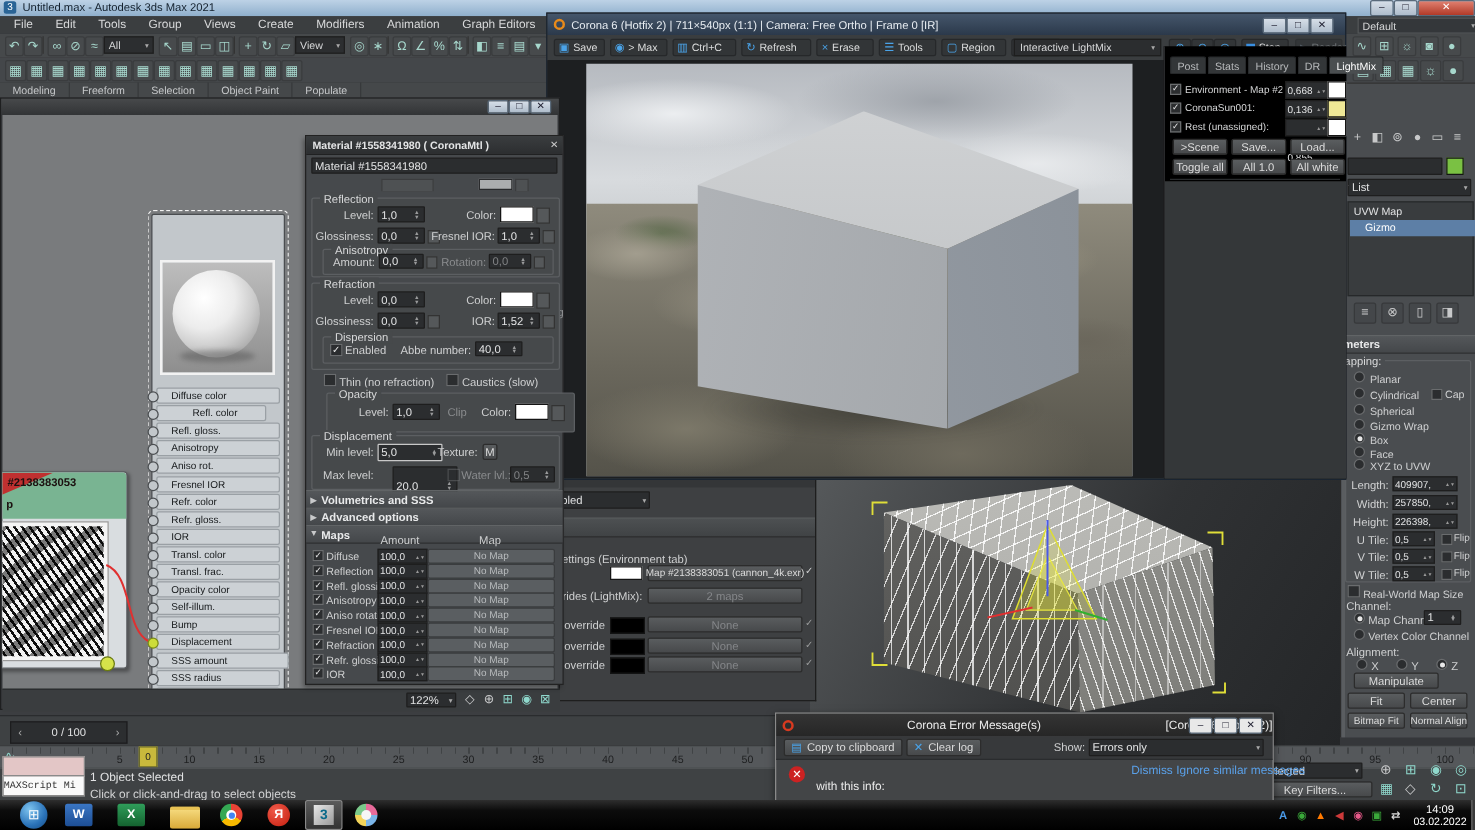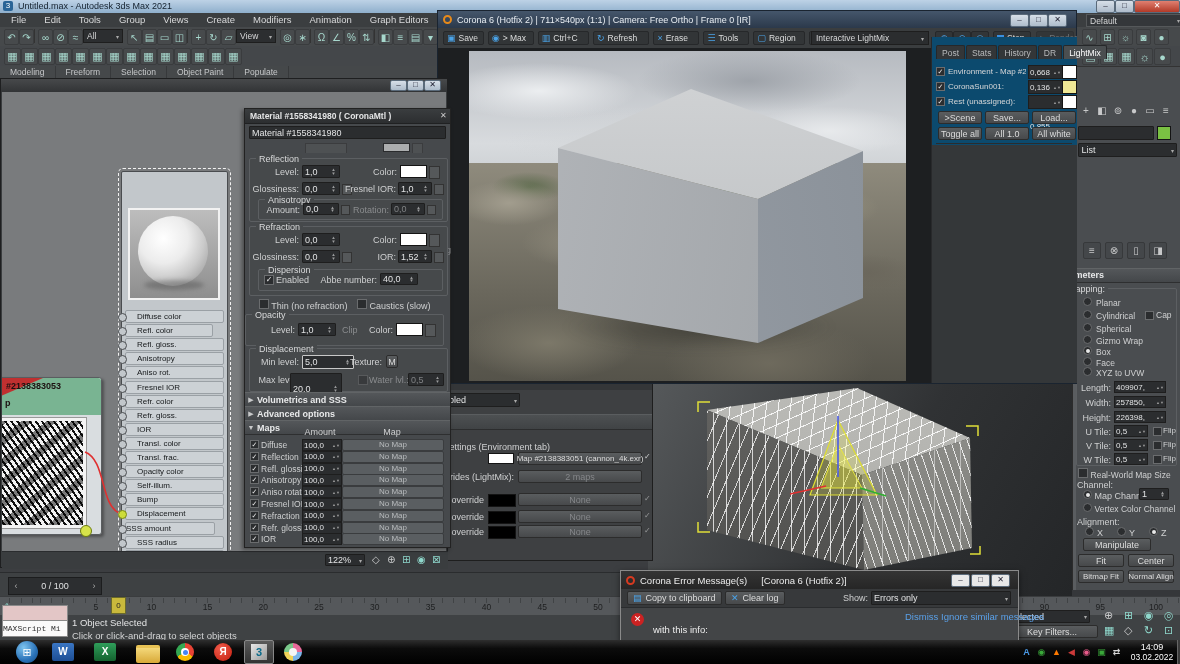--- a/index.html
+++ b/index.html
@@ -190,20 +190,24 @@
         <div style="position: absolute; left: 54px; top: 38px; width: 14px; height: 14px; color: rgb(200, 201, 202); font-size: 10px; text-align: center; line-height: 14px;">●</div>
         <div style="position: absolute; left: 70px; top: 38px; width: 14px; height: 14px; color: rgb(200, 201, 202); font-size: 10px; text-align: center; line-height: 14px;">▭</div>
         <div style="position: absolute; left: 86px; top: 38px; width: 14px; height: 14px; color: rgb(200, 201, 202); font-size: 10px; text-align: center; line-height: 14px;">≡</div>
       </div>
     <div class="abs fld" style="left:5px;top:60px;width:76px;height:14px;"></div>
     <div class="abs swatch" style="left:84px;top:60px;width:14px;height:14px;background:#7ac143;"></div>
     <div class="abs fld" style="left:5px;top:77px;width:99px;height:14px;overflow:hidden;">
       <span class="v nw" style="margin-left:-34px;">Modifier List</span>
       <span style="font-size:6px;color:#aaa;">▾</span>
     </div>
+    <div class="abs" id="modstack" style="left:5px;top:95px;width:99px;height:74px;background:#393c3e;border:1px solid #26282a;">
+        <div style="position: absolute; left: 1px; top: 1px; width: 95px; height: 13px; line-height: 13px; padding-left: 3px; font-size: 8.5px; color: rgb(226, 227, 228); background: transparent; white-space: nowrap; overflow: hidden;">UVW Map</div>
+        <div style="position: absolute; left: 1px; top: 14px; width: 95px; height: 13px; line-height: 13px; padding-left: 12px; font-size: 8.5px; color: rgb(255, 255, 255); background: rgb(93, 127, 166); white-space: nowrap; overflow: hidden;">Gizmo</div>
+      </div>
     <div id="stackicons"></div>
     <div class="abs" style="left:0;top:202px;width:108px;height:13px;background:linear-gradient(#54575a,#44474a);border-top:1px solid #616466;border-bottom:1px solid #2e2f30;overflow:hidden;">
       <span class="abs nw" style="left:-18px;top:1px;font-weight:bold;color:#e8e9ea;">Parameters</span>
     </div>
     <div class="grp" id="mapgroup" style="left:3px;top:222px;width:99px;height:176px;background:#4a4d50;">
       <span class="gt nw" style="left:-12px;background:#4a4d50;">Mapping:</span>
     <div style="position: absolute; left: 6px; top: 8px; width: 92px; height: 11px; white-space: nowrap;"><span class="radio"></span><span style="font-size: 8.5px; color: rgb(207, 208, 209); margin-left: 4px;">Planar</span></div>
         <div style="position: absolute; left: 6px; top: 21px; width: 92px; height: 11px; white-space: nowrap;"><span class="radio"></span><span style="font-size: 8.5px; color: rgb(207, 208, 209); margin-left: 4px;">Cylindrical</span><span style="position: absolute; left: 62px; top: 1px; width: 7px; height: 7px; background: rgb(43, 45, 47); border: 1px solid rgb(106, 108, 110);"></span><span style="position: absolute; left: 73px; top: 0px; font-size: 8.5px; color: rgb(207, 208, 209);">Cap</span></div>
         <div style="position: absolute; left: 6px; top: 34px; width: 92px; height: 11px; white-space: nowrap;"><span class="radio"></span><span style="font-size: 8.5px; color: rgb(207, 208, 209); margin-left: 4px;">Spherical</span></div>
         <div style="position: absolute; left: 6px; top: 46px; width: 92px; height: 11px; white-space: nowrap;"><span class="radio"></span><span style="font-size: 8.5px; color: rgb(207, 208, 209); margin-left: 4px;">Gizmo Wrap</span></div>
@@ -362,21 +366,21 @@
         radial-gradient(120px 50px at 80px 180px,#7c7869,transparent 75%),
         radial-gradient(140px 60px at 300px 200px,#6e6a5d,transparent 75%),
         radial-gradient(100px 45px at 200px 260px,#5c5950,transparent 75%),
         linear-gradient(180deg,#8f8b7d,#6a675c 60%,#55534a);"></div>
       <div class="abs" style="left:95px;top:252px;width:270px;height:48px;background:radial-gradient(closest-side,rgba(30,30,26,.45),transparent);filter:blur(4px);"></div>
       <div class="abs" style="left:0;top:0;width:437px;height:330px;clip-path:polygon(89px 97px,222px 38px,394px 100px,289px 148px);background:linear-gradient(#d2d4d6,#b8bbbd);"></div>
       <div class="abs" style="left:0;top:0;width:437px;height:330px;clip-path:polygon(89px 97px,289px 148px,289px 292px,89px 258px);background:linear-gradient(100deg,#b4b7bb,#9da1a5);"></div>
       <div class="abs" style="left:0;top:0;width:437px;height:330px;clip-path:polygon(289px 148px,394px 100px,394px 247px,289px 292px);background:linear-gradient(80deg,#9ca2aa,#899098);"></div>
     </div>
 
-    <div class="abs" id="coronaside" style="left:493px;top:26px;width:145px;height:346px;background:#0c4a6e;border-left:1px solid #28292b;">
+    <div class="abs" id="coronaside" style="left:493px;top:26px;width:145px;height:346px;background:#000000;border-left:1px solid #28292b;">
       <div id="coronatabs" style="position:absolute;left:4px;top:8px;display:flex;">
           <span class="ctab">Post</span>
           <span class="ctab">Stats</span>
           <span class="ctab">History</span>
           <span class="ctab">DR</span>
           <span class="ctab on">LightMix</span>
         </div>
       <div id="lightmixrows">
           <div style="position: absolute; left: 4px; top: 28px; width: 138px; height: 13px;">
             <span style="position: absolute; left: 0px; top: 2px; width: 7px; height: 7px; background: rgb(43, 45, 47); border: 1px solid rgb(106, 108, 110); font-size: 7px; line-height: 7px; text-align: center; color: rgb(232, 232, 232);">✓</span>
@@ -451,21 +455,21 @@
       </svg>
 
       <div class="abs" id="matnode" style="left:119px;top:79px;width:105px;height:396px;background:#c2c7cb;border:1px solid #4a4d50;outline:1px dashed #f2f2f2;outline-offset:2px;border-radius:2px;">
         <div class="abs" style="left:6px;top:36px;width:92px;height:92px;background:linear-gradient(#bdbdbd,#8e8e8e);border:2px solid #f2f2f2;box-sizing:border-box;">
           <div style="position:absolute;left:8px;top:6px;width:70px;height:70px;border-radius:50%;background:radial-gradient(circle at 36% 32%,#ffffff,#ececec 38%,#cbcbcb 62%,#9c9c9c 88%,#858585);"></div>
           <div style="position:absolute;left:14px;top:70px;width:60px;height:10px;border-radius:50%;background:rgba(60,60,60,.35);filter:blur(2px);"></div>
         </div>
         <div id="slotlist"></div>
       <div style="position: absolute; left: 3px; top: 138px; width: 99px; height: 13px; background: rgb(204, 209, 213); border: 1px solid rgb(154, 160, 165); border-radius: 2px; box-sizing: border-box; color: rgb(21, 24, 26); font-size: 8px; line-height: 11px; padding-left: 11px; overflow: hidden; white-space: nowrap;">Diffuse color</div>
           <div style="position: absolute; left: -4px; top: 141px; width: 7px; height: 7px; border-radius: 50%; background: rgb(194, 199, 203); border: 1px solid rgb(74, 77, 80);"></div>
-          <div style="position: absolute; left: 3px; top: 152.1px; width: 88px; height: 13px; background: rgb(204, 209, 213); border: 1px solid rgb(154, 160, 165); border-radius: 2px; box-sizing: border-box; color: rgb(21, 24, 26); font-size: 8px; line-height: 11px; padding-left: 11px; overflow: hidden; white-space: nowrap;">Refl. color</div>
+          <div style="position: absolute; left: 3px; top: 152.1px; width: 88px; height: 13px; background: rgb(204, 209, 213); border: 1px solid rgb(154, 160, 165); border-radius: 2px; box-sizing: border-box; color: rgb(21, 24, 26); font-size: 8px; line-height: 11px; padding-left: 28px; overflow: hidden; white-space: nowrap;">Refl. color</div>
           <div style="position: absolute; left: -4px; top: 155.1px; width: 7px; height: 7px; border-radius: 50%; background: rgb(194, 199, 203); border: 1px solid rgb(74, 77, 80);"></div>
           <div style="position: absolute; left: 3px; top: 166.2px; width: 99px; height: 13px; background: rgb(204, 209, 213); border: 1px solid rgb(154, 160, 165); border-radius: 2px; box-sizing: border-box; color: rgb(21, 24, 26); font-size: 8px; line-height: 11px; padding-left: 11px; overflow: hidden; white-space: nowrap;">Refl. gloss.</div>
           <div style="position: absolute; left: -4px; top: 169.2px; width: 7px; height: 7px; border-radius: 50%; background: rgb(194, 199, 203); border: 1px solid rgb(74, 77, 80);"></div>
           <div style="position: absolute; left: 3px; top: 180.3px; width: 99px; height: 13px; background: rgb(204, 209, 213); border: 1px solid rgb(154, 160, 165); border-radius: 2px; box-sizing: border-box; color: rgb(21, 24, 26); font-size: 8px; line-height: 11px; padding-left: 11px; overflow: hidden; white-space: nowrap;">Anisotropy</div>
           <div style="position: absolute; left: -4px; top: 183.3px; width: 7px; height: 7px; border-radius: 50%; background: rgb(194, 199, 203); border: 1px solid rgb(74, 77, 80);"></div>
           <div style="position: absolute; left: 3px; top: 194.4px; width: 99px; height: 13px; background: rgb(204, 209, 213); border: 1px solid rgb(154, 160, 165); border-radius: 2px; box-sizing: border-box; color: rgb(21, 24, 26); font-size: 8px; line-height: 11px; padding-left: 11px; overflow: hidden; white-space: nowrap;">Aniso rot.</div>
           <div style="position: absolute; left: -4px; top: 197.4px; width: 7px; height: 7px; border-radius: 50%; background: rgb(194, 199, 203); border: 1px solid rgb(74, 77, 80);"></div>
           <div style="position: absolute; left: 3px; top: 208.5px; width: 99px; height: 13px; background: rgb(204, 209, 213); border: 1px solid rgb(154, 160, 165); border-radius: 2px; box-sizing: border-box; color: rgb(21, 24, 26); font-size: 8px; line-height: 11px; padding-left: 11px; overflow: hidden; white-space: nowrap;">Fresnel IOR</div>
           <div style="position: absolute; left: -4px; top: 211.5px; width: 7px; height: 7px; border-radius: 50%; background: rgb(194, 199, 203); border: 1px solid rgb(74, 77, 80);"></div>
           <div style="position: absolute; left: 3px; top: 222.6px; width: 99px; height: 13px; background: rgb(204, 209, 213); border: 1px solid rgb(154, 160, 165); border-radius: 2px; box-sizing: border-box; color: rgb(21, 24, 26); font-size: 8px; line-height: 11px; padding-left: 11px; overflow: hidden; white-space: nowrap;">Refr. color</div>
@@ -479,21 +483,21 @@
           <div style="position: absolute; left: 3px; top: 279px; width: 99px; height: 13px; background: rgb(204, 209, 213); border: 1px solid rgb(154, 160, 165); border-radius: 2px; box-sizing: border-box; color: rgb(21, 24, 26); font-size: 8px; line-height: 11px; padding-left: 11px; overflow: hidden; white-space: nowrap;">Transl. frac.</div>
           <div style="position: absolute; left: -4px; top: 282px; width: 7px; height: 7px; border-radius: 50%; background: rgb(194, 199, 203); border: 1px solid rgb(74, 77, 80);"></div>
           <div style="position: absolute; left: 3px; top: 293.1px; width: 99px; height: 13px; background: rgb(204, 209, 213); border: 1px solid rgb(154, 160, 165); border-radius: 2px; box-sizing: border-box; color: rgb(21, 24, 26); font-size: 8px; line-height: 11px; padding-left: 11px; overflow: hidden; white-space: nowrap;">Opacity color</div>
           <div style="position: absolute; left: -4px; top: 296.1px; width: 7px; height: 7px; border-radius: 50%; background: rgb(194, 199, 203); border: 1px solid rgb(74, 77, 80);"></div>
           <div style="position: absolute; left: 3px; top: 307.2px; width: 99px; height: 13px; background: rgb(204, 209, 213); border: 1px solid rgb(154, 160, 165); border-radius: 2px; box-sizing: border-box; color: rgb(21, 24, 26); font-size: 8px; line-height: 11px; padding-left: 11px; overflow: hidden; white-space: nowrap;">Self-illum.</div>
           <div style="position: absolute; left: -4px; top: 310.2px; width: 7px; height: 7px; border-radius: 50%; background: rgb(194, 199, 203); border: 1px solid rgb(74, 77, 80);"></div>
           <div style="position: absolute; left: 3px; top: 321.3px; width: 99px; height: 13px; background: rgb(204, 209, 213); border: 1px solid rgb(154, 160, 165); border-radius: 2px; box-sizing: border-box; color: rgb(21, 24, 26); font-size: 8px; line-height: 11px; padding-left: 11px; overflow: hidden; white-space: nowrap;">Bump</div>
           <div style="position: absolute; left: -4px; top: 324.3px; width: 7px; height: 7px; border-radius: 50%; background: rgb(194, 199, 203); border: 1px solid rgb(74, 77, 80);"></div>
           <div style="position: absolute; left: 3px; top: 335.4px; width: 99px; height: 13px; background: rgb(204, 209, 213); border: 1px solid rgb(154, 160, 165); border-radius: 2px; box-sizing: border-box; color: rgb(21, 24, 26); font-size: 8px; line-height: 11px; padding-left: 11px; overflow: hidden; white-space: nowrap;">Displacement</div>
           <div style="position: absolute; left: -4px; top: 338.4px; width: 7px; height: 7px; border-radius: 50%; background: rgb(205, 220, 57); border: 1px solid rgb(122, 138, 22);"></div>
-          <div style="position: absolute; left: 3px; top: 349.5px; width: 90px; height: 13px; background: rgb(204, 209, 213); border: 1px solid rgb(154, 160, 165); border-radius: 2px; box-sizing: border-box; color: rgb(21, 24, 26); font-size: 8px; line-height: 11px; overflow: hidden; white-space: nowrap;">SSS amount</div>
+          <div style="position: absolute; left: 3px; top: 349.5px; width: 106px; height: 13px; background: rgb(204, 209, 213); border: 1px solid rgb(154, 160, 165); border-radius: 2px; box-sizing: border-box; color: rgb(21, 24, 26); font-size: 8px; line-height: 11px; padding-left: 11px; overflow: hidden; white-space: nowrap;">SSS amount</div>
           <div style="position: absolute; left: -4px; top: 352.5px; width: 7px; height: 7px; border-radius: 50%; background: rgb(194, 199, 203); border: 1px solid rgb(74, 77, 80);"></div>
           <div style="position: absolute; left: 3px; top: 363.6px; width: 99px; height: 13px; background: rgb(204, 209, 213); border: 1px solid rgb(154, 160, 165); border-radius: 2px; box-sizing: border-box; color: rgb(21, 24, 26); font-size: 8px; line-height: 11px; padding-left: 11px; overflow: hidden; white-space: nowrap;">SSS radius</div>
           <div style="position: absolute; left: -4px; top: 366.6px; width: 7px; height: 7px; border-radius: 50%; background: rgb(194, 199, 203); border: 1px solid rgb(74, 77, 80);"></div>
           <div style="position: absolute; left: 3px; top: 377.7px; width: 99px; height: 13px; background: rgb(204, 209, 213); border: 1px solid rgb(154, 160, 165); border-radius: 2px; box-sizing: border-box; color: rgb(21, 24, 26); font-size: 8px; line-height: 11px; padding-left: 11px; overflow: hidden; white-space: nowrap;">SSS scatter color</div>
         </div>
     </div>
 
     <div class="abs" style="left:1px;top:472px;width:446px;height:17px;background:#3a3d3f;border-top:1px solid #2a2c2e;">
       <div class="abs fld" style="left:323px;top:2px;width:40px;height:12px;">
         <span class="v">122%</span>
@@ -594,21 +598,21 @@
         </div>
       </div>
 
       <div class="abs nw" style="left:14px;top:190px;">
         <span class="chk"></span> <span class="lbl">Thin (no refraction)</span>
       </div>
       <div class="abs nw" style="left:112px;top:190px;">
         <span class="chk"></span> <span class="lbl">Caustics (slow)</span>
       </div>
 
-      <div class="grp" style="left:0;top:205px;width:197px;height:30px;">
+      <div class="grp" style="left:16px;top:205px;width:197px;height:30px;">
         <span class="gt">Opacity</span>
         <div class="abs lblR" style="left:0;top:10px;width:49px;">Level:</div>
         <div class="abs fld" style="left:52px;top:8px;width:38px;height:13px;">
             <span class="v">1,0</span>
             <span class="spin">▲<br>▼</span>
           </div>
         <span class="abs dim nw" style="left:96px;top:10px;">Clip</span>
         <div class="abs lblR" style="left:98px;top:10px;width:49px;">Color:</div>
         <div class="abs swatch" style="left:150px;top:8px;width:27px;height:13px;background:#fff;"></div>
         <div class="abs mini" style="left:179px;top:9px;width:9px;height:11px;"></div>
@@ -619,21 +623,21 @@
         <div class="abs lblR" style="left:0;top:8px;width:49px;">Min level:</div>
         <div class="abs fld" style="left:52px;top:6px;width:52px;height:14px;border:1px solid #c8c8c8;">
             <span class="v">5,0</span>
             <span class="spin">▲<br>▼</span>
           </div>
         <div class="abs lblR" style="left:100px;top:8px;width:32px;">Texture:</div>
         <div class="abs btn3" style="left:136px;top:6px;width:12px;height:13px;">
             <span>M</span>
           </div>
         <div class="abs lblR" style="left:0;top:26px;width:49px;">Max level:</div>
-        <div class="abs fld" style="left:40px;top:24px;width:52px;height:31px;">
+        <div class="abs fld" style="left:64px;top:24px;width:52px;height:31px;">
             <span class="v">20,0</span>
             <span class="spin">▲<br>▼</span>
           </div>
         <span class="abs chk" style="left:108px;top:26px;opacity:.5;"></span>
         <span class="abs dim nw" style="left:119px;top:26px;">Water lvl.:</span>
         <div class="abs fld" style="left:158px;top:24px;width:36px;height:13px;color:#808284;">
             <span class="v">0,5</span>
             <span class="spin">▲<br>▼</span>
           </div>
       </div>
@@ -786,21 +790,21 @@
     <span class="abs" style="left:1124px;top:-6px;color:#8fd8cc;font-size:11px;z-index:11;">⊞</span>
     <span class="abs" style="left:1144px;top:-6px;color:#8fd8cc;font-size:11px;z-index:11;">◉</span>
     <span class="abs" style="left:1164px;top:-6px;color:#8fd8cc;font-size:11px;z-index:11;">◎</span>
     <span class="abs" style="left:1104px;top:9px;color:#8fd8cc;font-size:11px;">▦</span>
     <span class="abs" style="left:1124px;top:9px;color:#c8c9ca;font-size:11px;">◇</span>
     <span class="abs" style="left:1144px;top:9px;color:#8fd8cc;font-size:11px;">↻</span>
     <span class="abs" style="left:1164px;top:9px;color:#8fd8cc;font-size:11px;">⊡</span>
   </div>
 
   <div class="abs" id="errorwin" style="left:620px;top:570px;width:397px;height:70px;background:#434547;border:1px solid #8a8a8a;box-shadow:0 2px 6px rgba(0,0,0,.5);z-index:50;">
-    <div class="abs" style="left:0;top:0;width:397px;height:18px;background:linear-gradient(#343434,#262626);display:flex;align-items:center;">
+    <div class="abs" style="left:0;top:0;width:397px;height:18px;background:linear-gradient(#343434,#262626);display:flex;align-items:center;justify-content:space-between;">
       <span style="width:9px;height:9px;border-radius:50%;border:2.5px solid #d83a20;margin:0 5px;box-sizing:border-box;"></span>
       <span class="nw" style="font-size:9.5px;color:#ececec;">Corona Error Message(s)</span>
       <span class="nw" style="font-size:9.5px;color:#ececec;margin-left:14px;">[Corona 6 (Hotfix 2)]</span>
       <span class="abs winbtn" style="left:330px;top:3px;background:#e8e8e8;">–</span>
       <span class="abs winbtn" style="left:350px;top:3px;background:#e8e8e8;">□</span>
       <span class="abs winbtn" style="left:370px;top:3px;background:#e8e8e8;">✕</span>
     </div>
     <div class="abs" style="left:0;top:18px;width:397px;height:18px;background:#37393b;border-bottom:1px solid #2a2c2e;">
       <div class="abs btn3" style="left:6px;top:2px;height:14px;padding:0 5px;">
         <span style="color:#4aa3e8;margin-right:4px;">▤</span>

